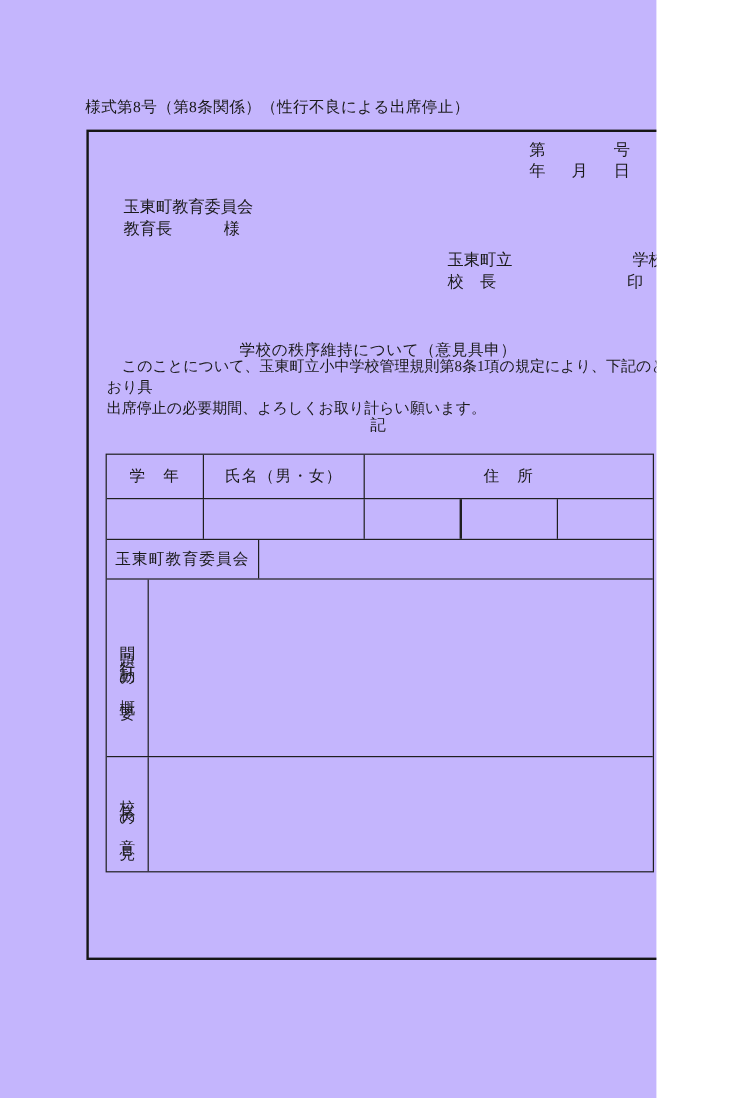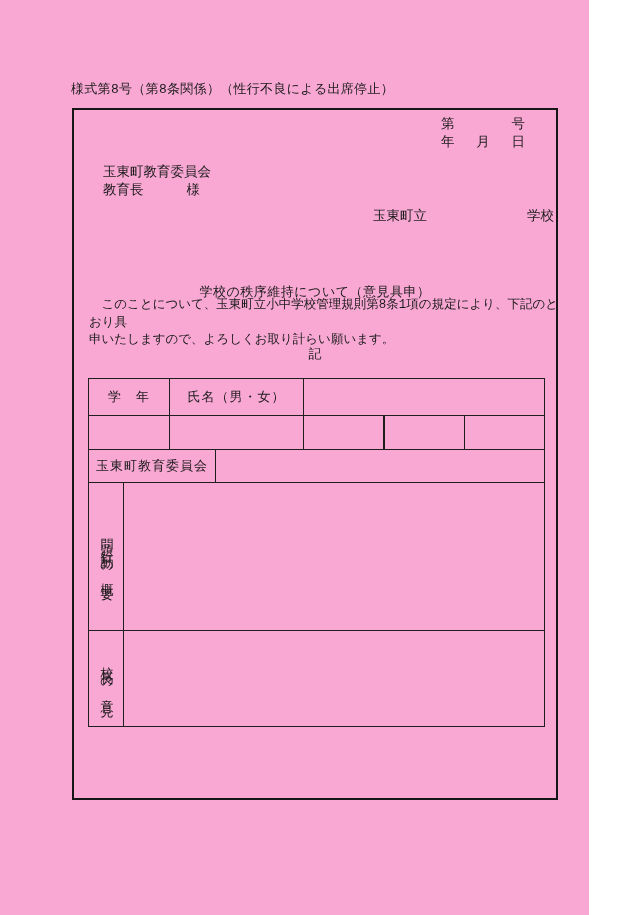--- a/index.html
+++ b/index.html
@@ -1,18 +1,18 @@
 <!DOCTYPE html>
 <html><head>
 <meta charset="utf-8">
 <style>
   html,body { margin:0; padding:0; background:#ffffff; }
   .page {
-    position:relative; width:589px; height:915px; background:#f9a8d4;
-    font-family:Liberation Mono, monospace; color:#1a1a1a;
+    position:relative; width:547px; height:915px; background:#c4b5fd;
+    font-family:Liberation Serif, serif; color:#1a1a1a;
     overflow:hidden;
   }
   .form-label { position:absolute; left:71px; top:80px; font-size:13px; letter-spacing:0.3px; }
   .doc-box {
     position:absolute; left:72px; top:108px; width:486px; height:692px;
     border:2px solid #161616; box-sizing:border-box;
   }
   .abs { position:absolute; }
   .hline { line-height:18px; font-size:13.5px; white-space:pre; }
   .flex-between { display:flex; justify-content:space-between; }
@@ -75,37 +75,42 @@
         <span>教育長</span>
         <span>様</span>
       </div>
     </div>
 
     <div class="abs sender-block">
       <div class="hline flex-between">
         <span>玉東町立</span>
         <span>学校</span>
       </div>
+      <div class="hline flex-between sender-line2">
+        <span>校　長</span>
+        <span>印</span>
+      </div>
     </div>
 
     <div class="abs subject">学校の秩序維持について（意見具申）</div>
 
     <div class="abs body-par">
       <div class="body-line">　このことについて、玉東町立小中学校管理規則第8条1項の規定により、下記のとおり具</div>
-      <div class="body-line">申いたしますので、よろしくお取り計らい願います。</div>
+      <div class="body-line">出席停止の必要期間、よろしくお取り計らい願います。</div>
     </div>
 
     <div class="abs record-marker">記</div>
 
     <div class="abs form-table">
 
 
       <div class="t-row h37">
         <div class="t-cell w-grade">学　年</div>
         <div class="t-cell w-name">氏名（男・女）</div>
+        <div class="t-cell w-flex no-br">住　所</div>
       </div>
 
       <div class="t-row h34">
         <div class="t-cell w-grade"></div>
         <div class="t-cell w-name"></div>
         <div class="t-cell w-birth thick-r"></div>
         <div class="t-cell w-gname"></div>
         <div class="t-cell w-flex no-br"></div>
       </div>
 

